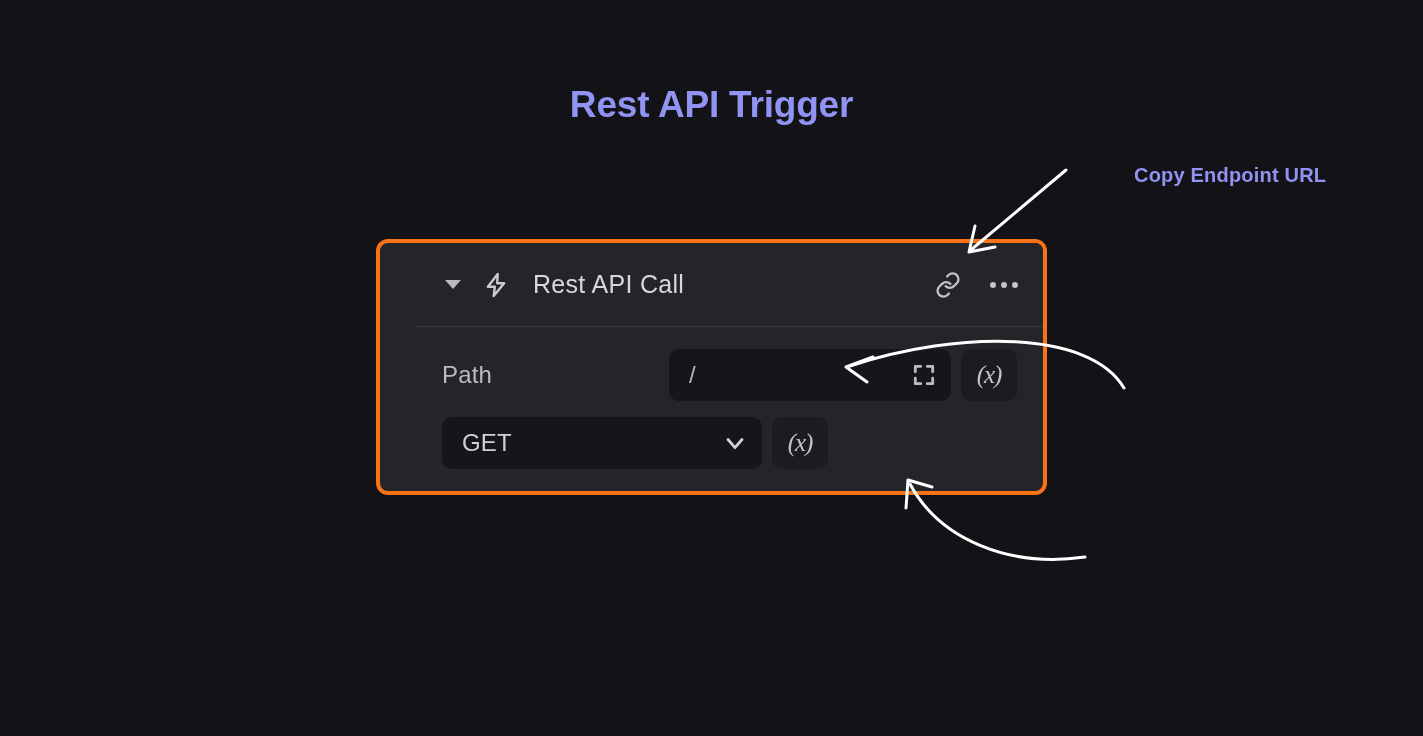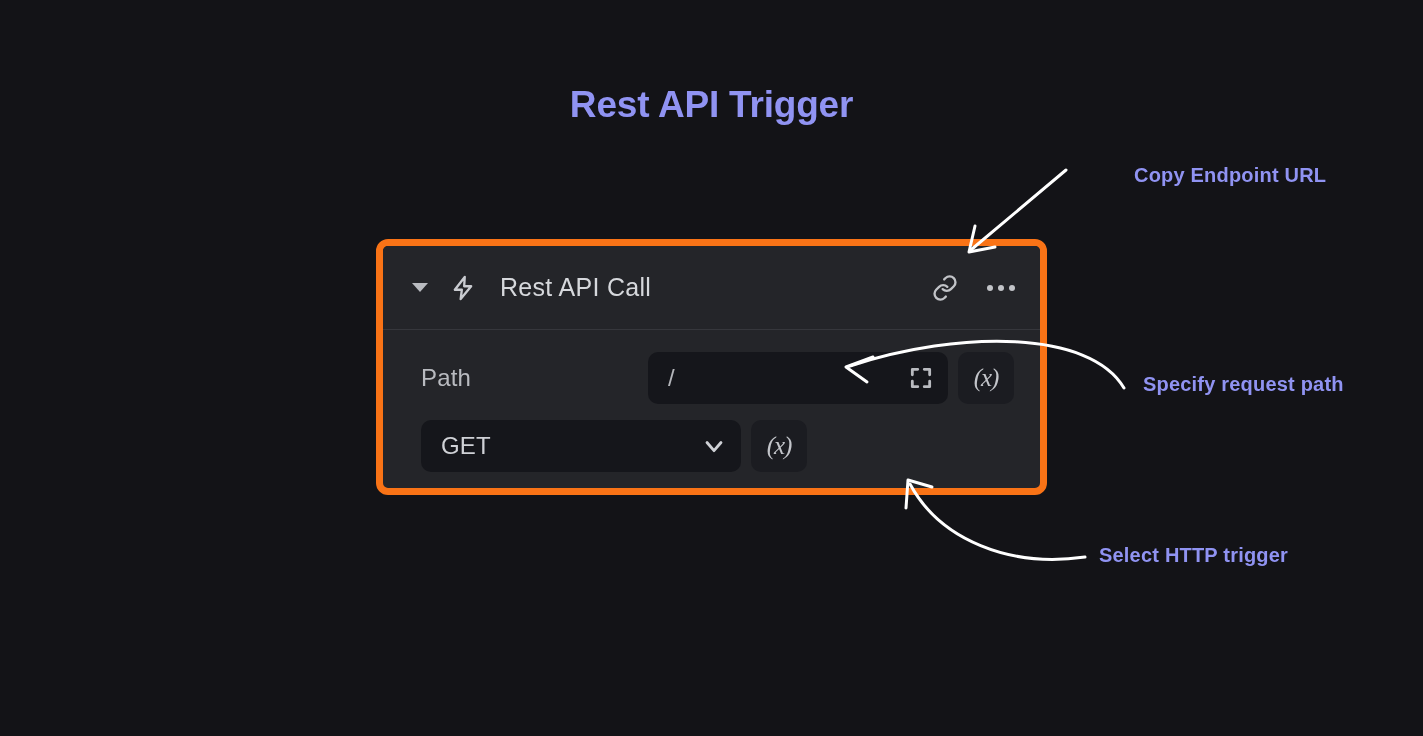--- a/index.html
+++ b/index.html
@@ -37,23 +37,24 @@
   }
 
   
   #node-card {
     position: absolute;
     left: 376px;
     top: 239px;
     width: 671px;
     height: 256px;
     background: #242529;
-    border: 7px solid #f97316;
+    border: 4px solid #f97316;
     border-radius: 12px;
     overflow: hidden;
+    padding-left: 36px;
   }
 
   #card-header {
     height: 84px;
     display: flex;
     align-items: center;
     padding: 0 22px 0 26px;
     border-bottom: 1px solid #36373c;
     background: #242529;
   }
@@ -109,21 +110,20 @@
   
   #card-body {
     padding: 22px 26px 0 26px;
   }
 
   .field-row {
     display: flex;
     align-items: center;
     height: 52px;
     margin-bottom: 16px;
-    margin-left: 12px;
   }
 
   .field-label {
     width: 227px;
     font-size: 24px;
     color: #b9bbc0;
     letter-spacing: 0.2px;
     flex-shrink: 0;
   }
 
@@ -284,17 +284,15 @@
     </g>
 
     <g>
       <path d="M1085,557 C1010,568 940,540 910,484" fill="none" stroke="#ffffff" stroke-width="3" stroke-linecap="round"></path>
       <polyline points="906,508 908,480 932,487" fill="none" stroke="#ffffff" stroke-width="3" stroke-linecap="round" stroke-linejoin="round"></polyline>
     </g>
   </svg>
 
   <div class="anno-label" id="anno-copy-url">Copy Endpoint URL</div>
 
-  <div class="anno-label" id="anno-req-path">Specify request path</div>
-
-  <div class="anno-label" id="anno-http-trig">Select HTTP trigger</div>
+
 
 </div>
 
 </body></html>

